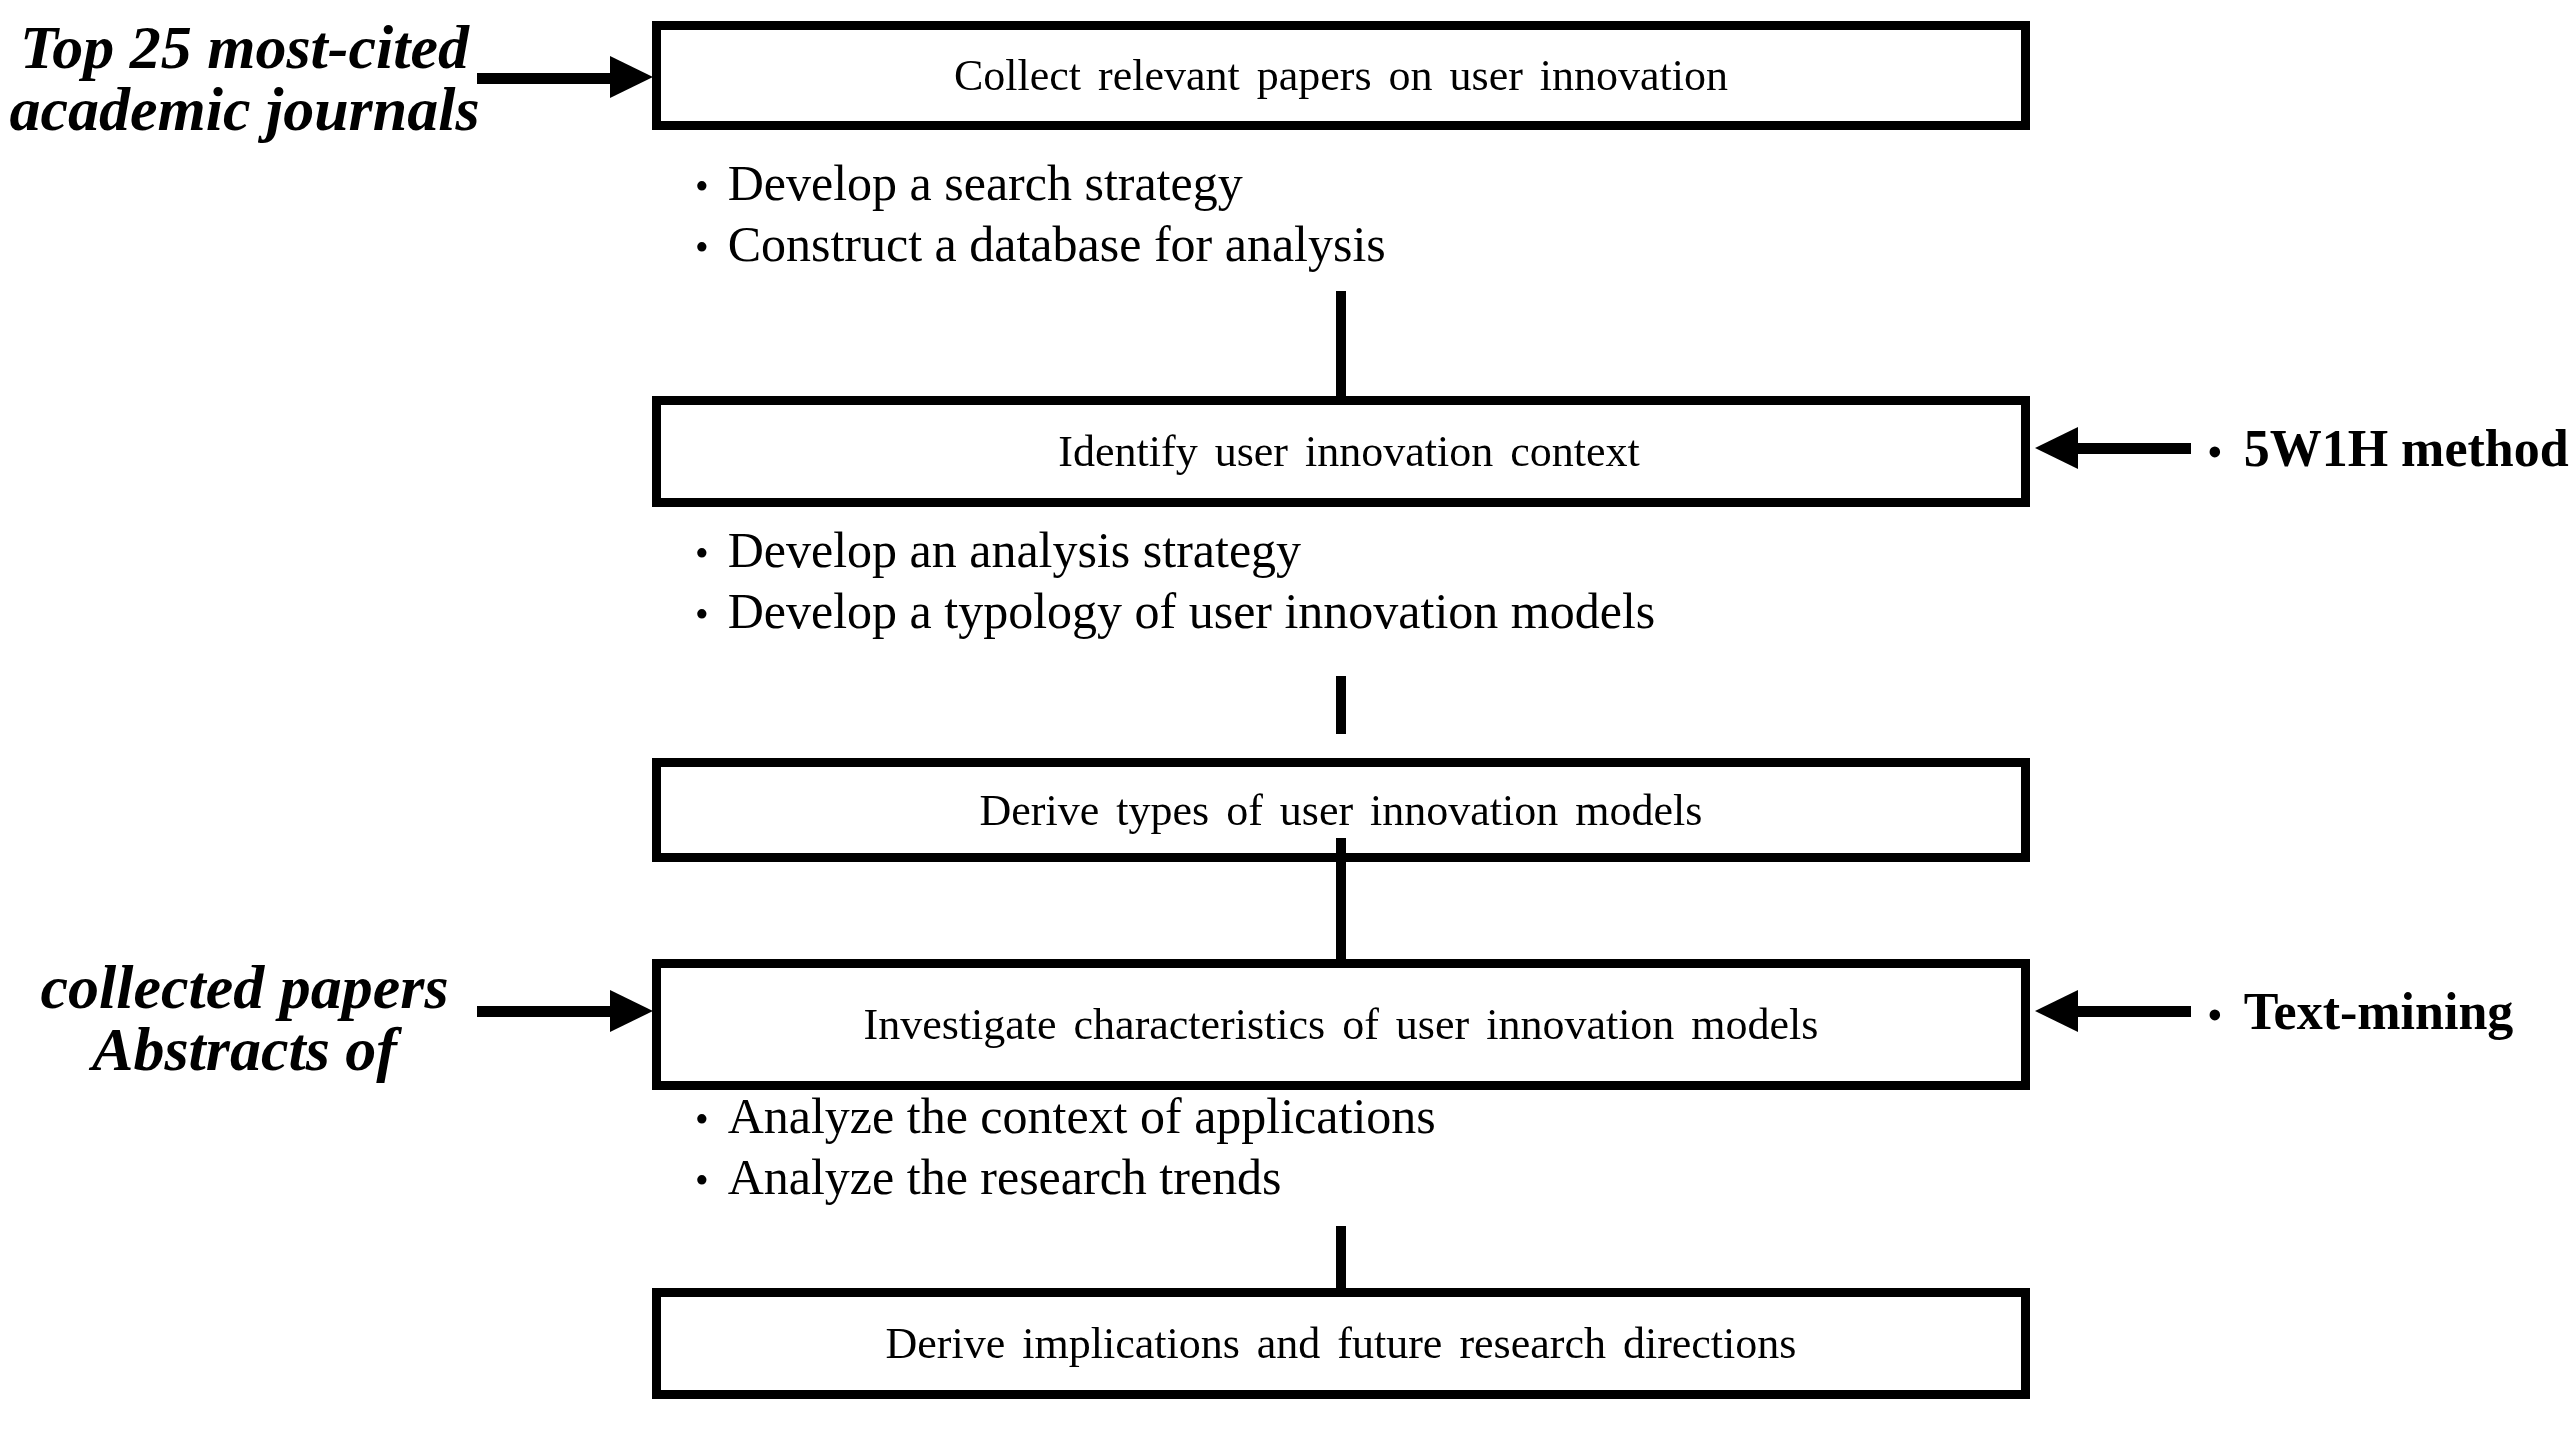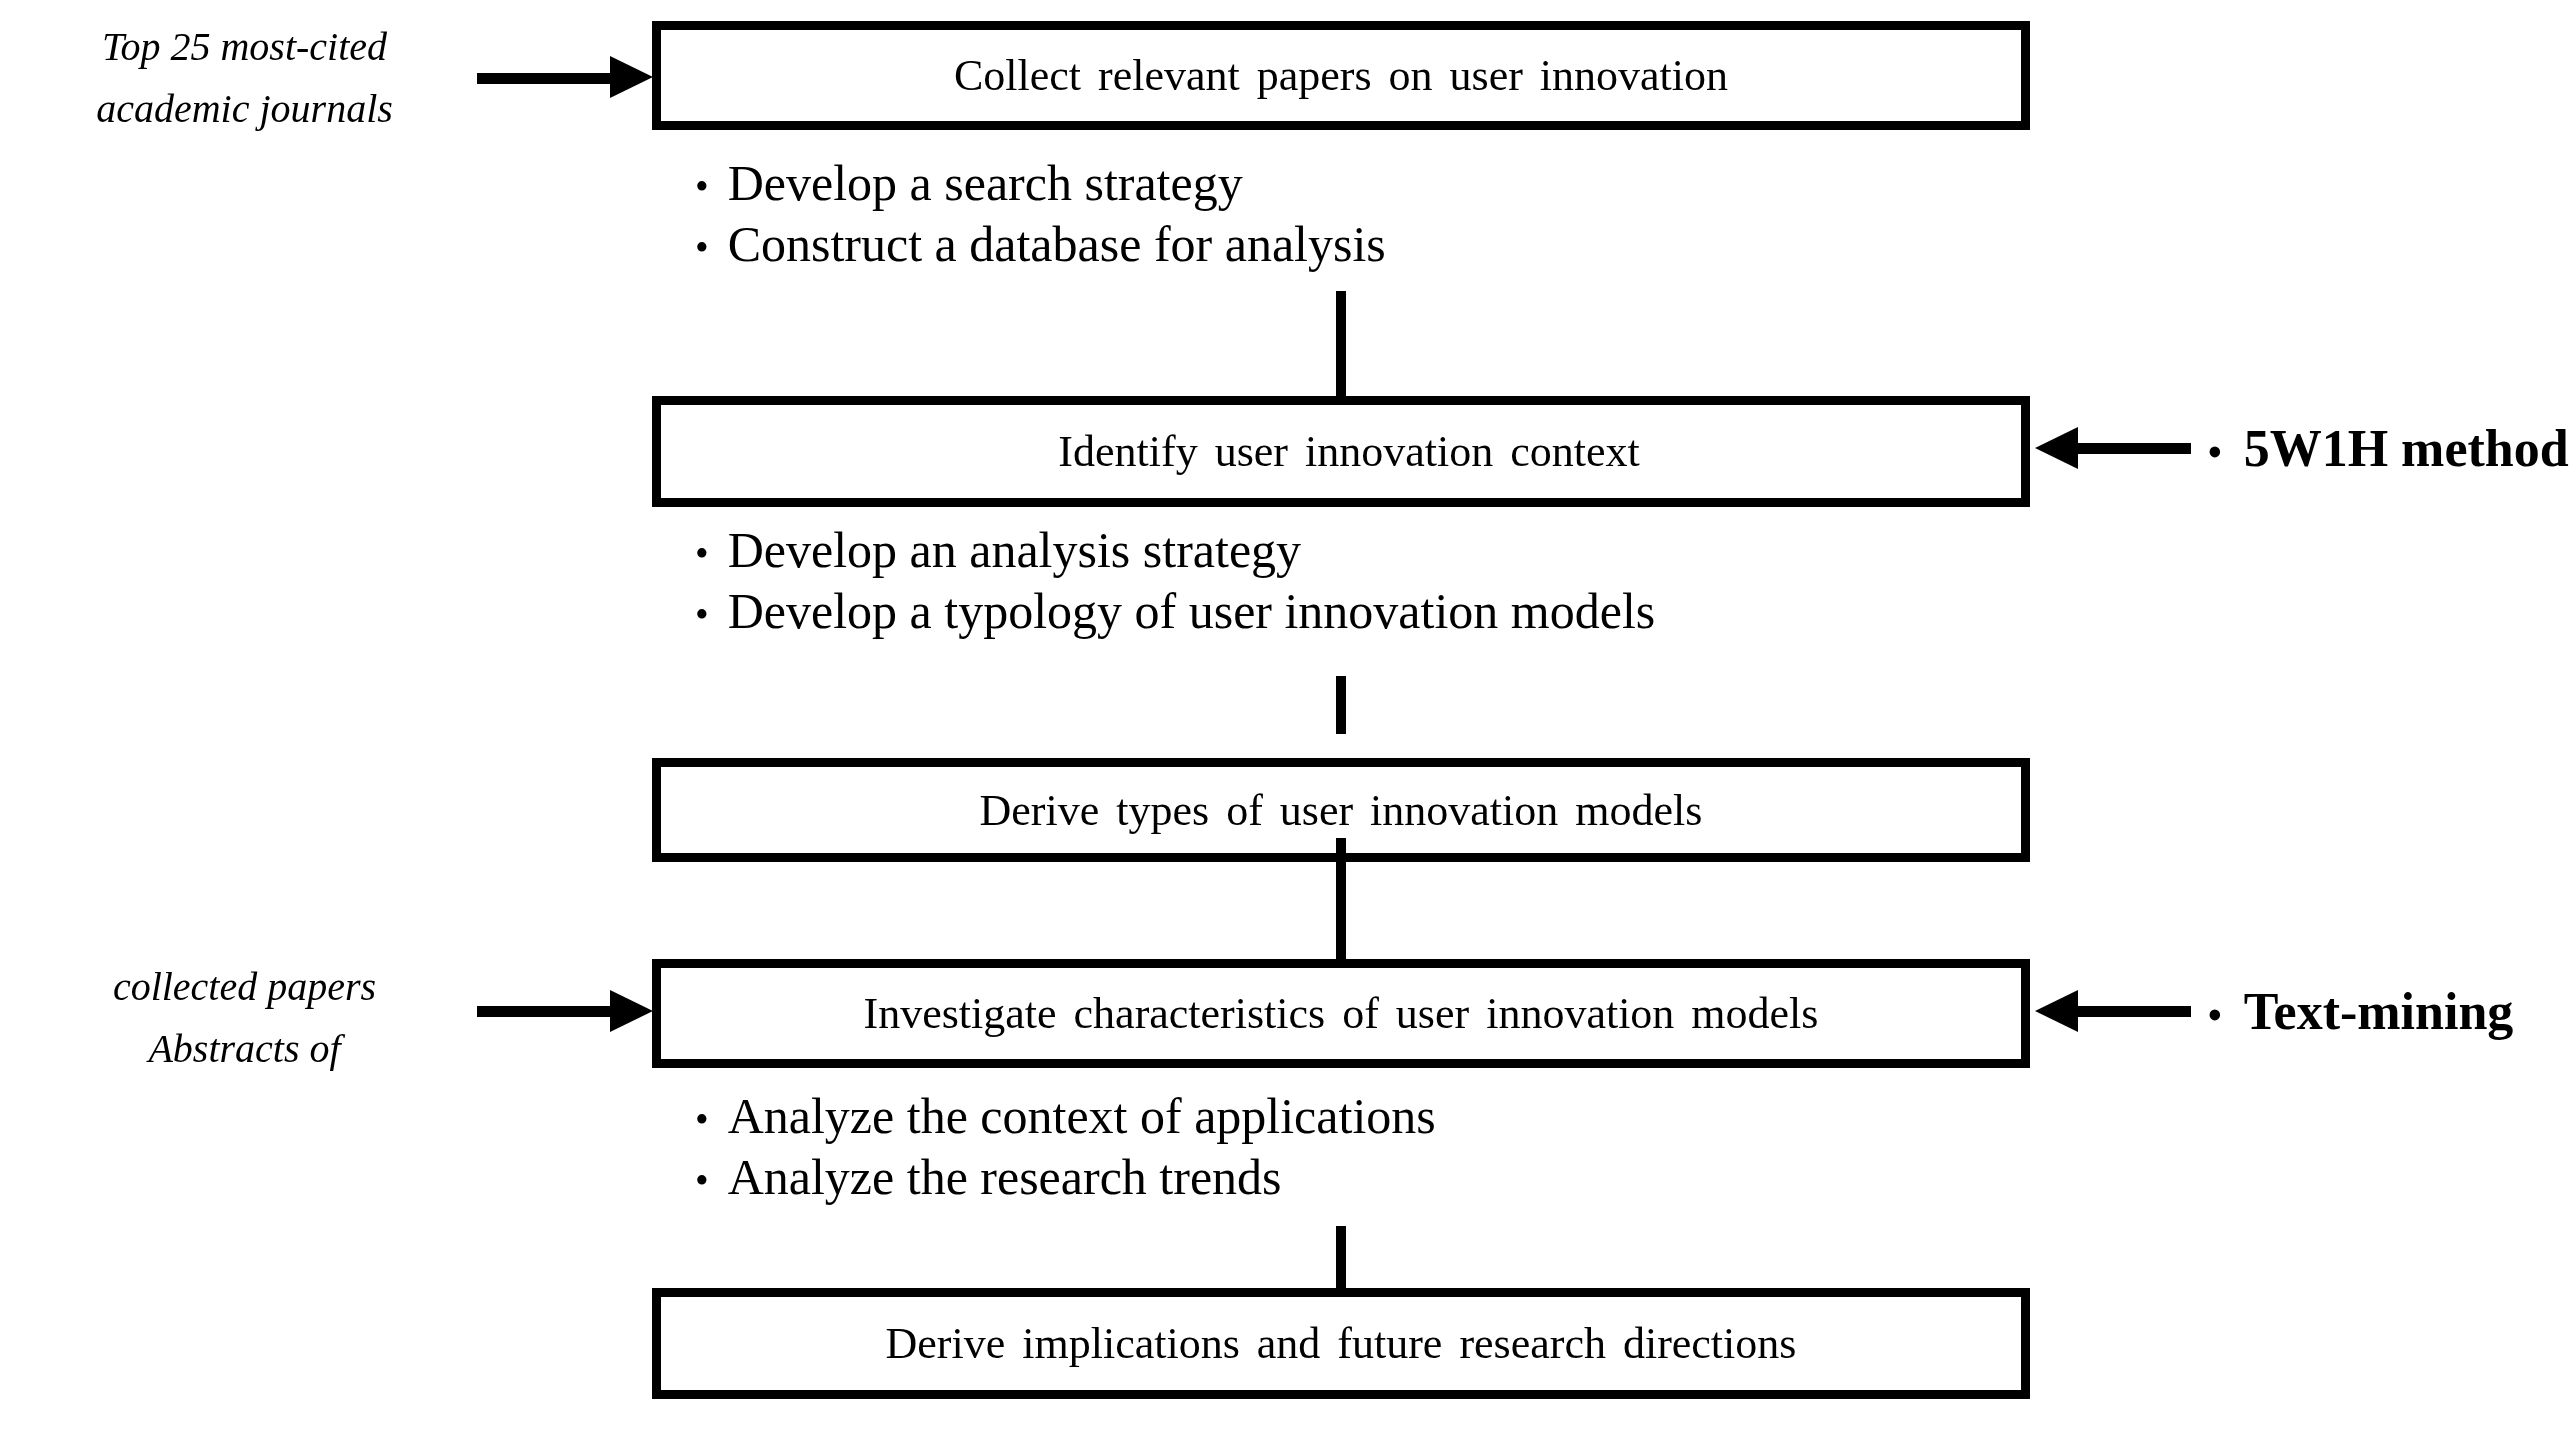--- a/index.html
+++ b/index.html
@@ -79,23 +79,23 @@
     border-right: 43px solid #000000;
     border-top: 21.5px solid transparent;
     border-bottom: 21.5px solid transparent;
   }
   
   .input-label {
     position: absolute;
     left: 0;
     width: 489px;
     text-align: center;
-    font-size: 40px;
+    font-size: 62px;
     line-height: 62px;
-    font-weight: normal;
+    font-weight: bold;
     font-style: italic;
   }
   .method-label {
     position: absolute;
     left: 2208px;
     display: flex;
     align-items: baseline;
     height: 65px;
     line-height: 65px;
     font-size: 52px;
@@ -177,21 +177,21 @@
   <div class="input-label" style="top:956px;">
     <div>collected papers</div>
     <div>Abstracts of</div>
   </div>
 
   <div>
     <div class="arrow-shaft" style="left:477px; top:1006px; width:135px;"></div>
     <div class="arrow-head point-right" style="left:610px; top:990px;"></div>
   </div>
 
-  <div class="step-box" style="top:959px; height:109px;">
+  <div class="step-box" style="top:959px; height:131px;">
     <div class="step-title">Investigate characteristics of user innovation models</div>
   </div>
 
   <div>
     <div class="arrow-head point-left" style="left:2035px; top:990px;"></div>
     <div class="arrow-shaft" style="left:2077px; top:1006px; width:114px;"></div>
   </div>
 
   <div class="method-label" style="top:979px;">
     <span class="bullet">•</span>

